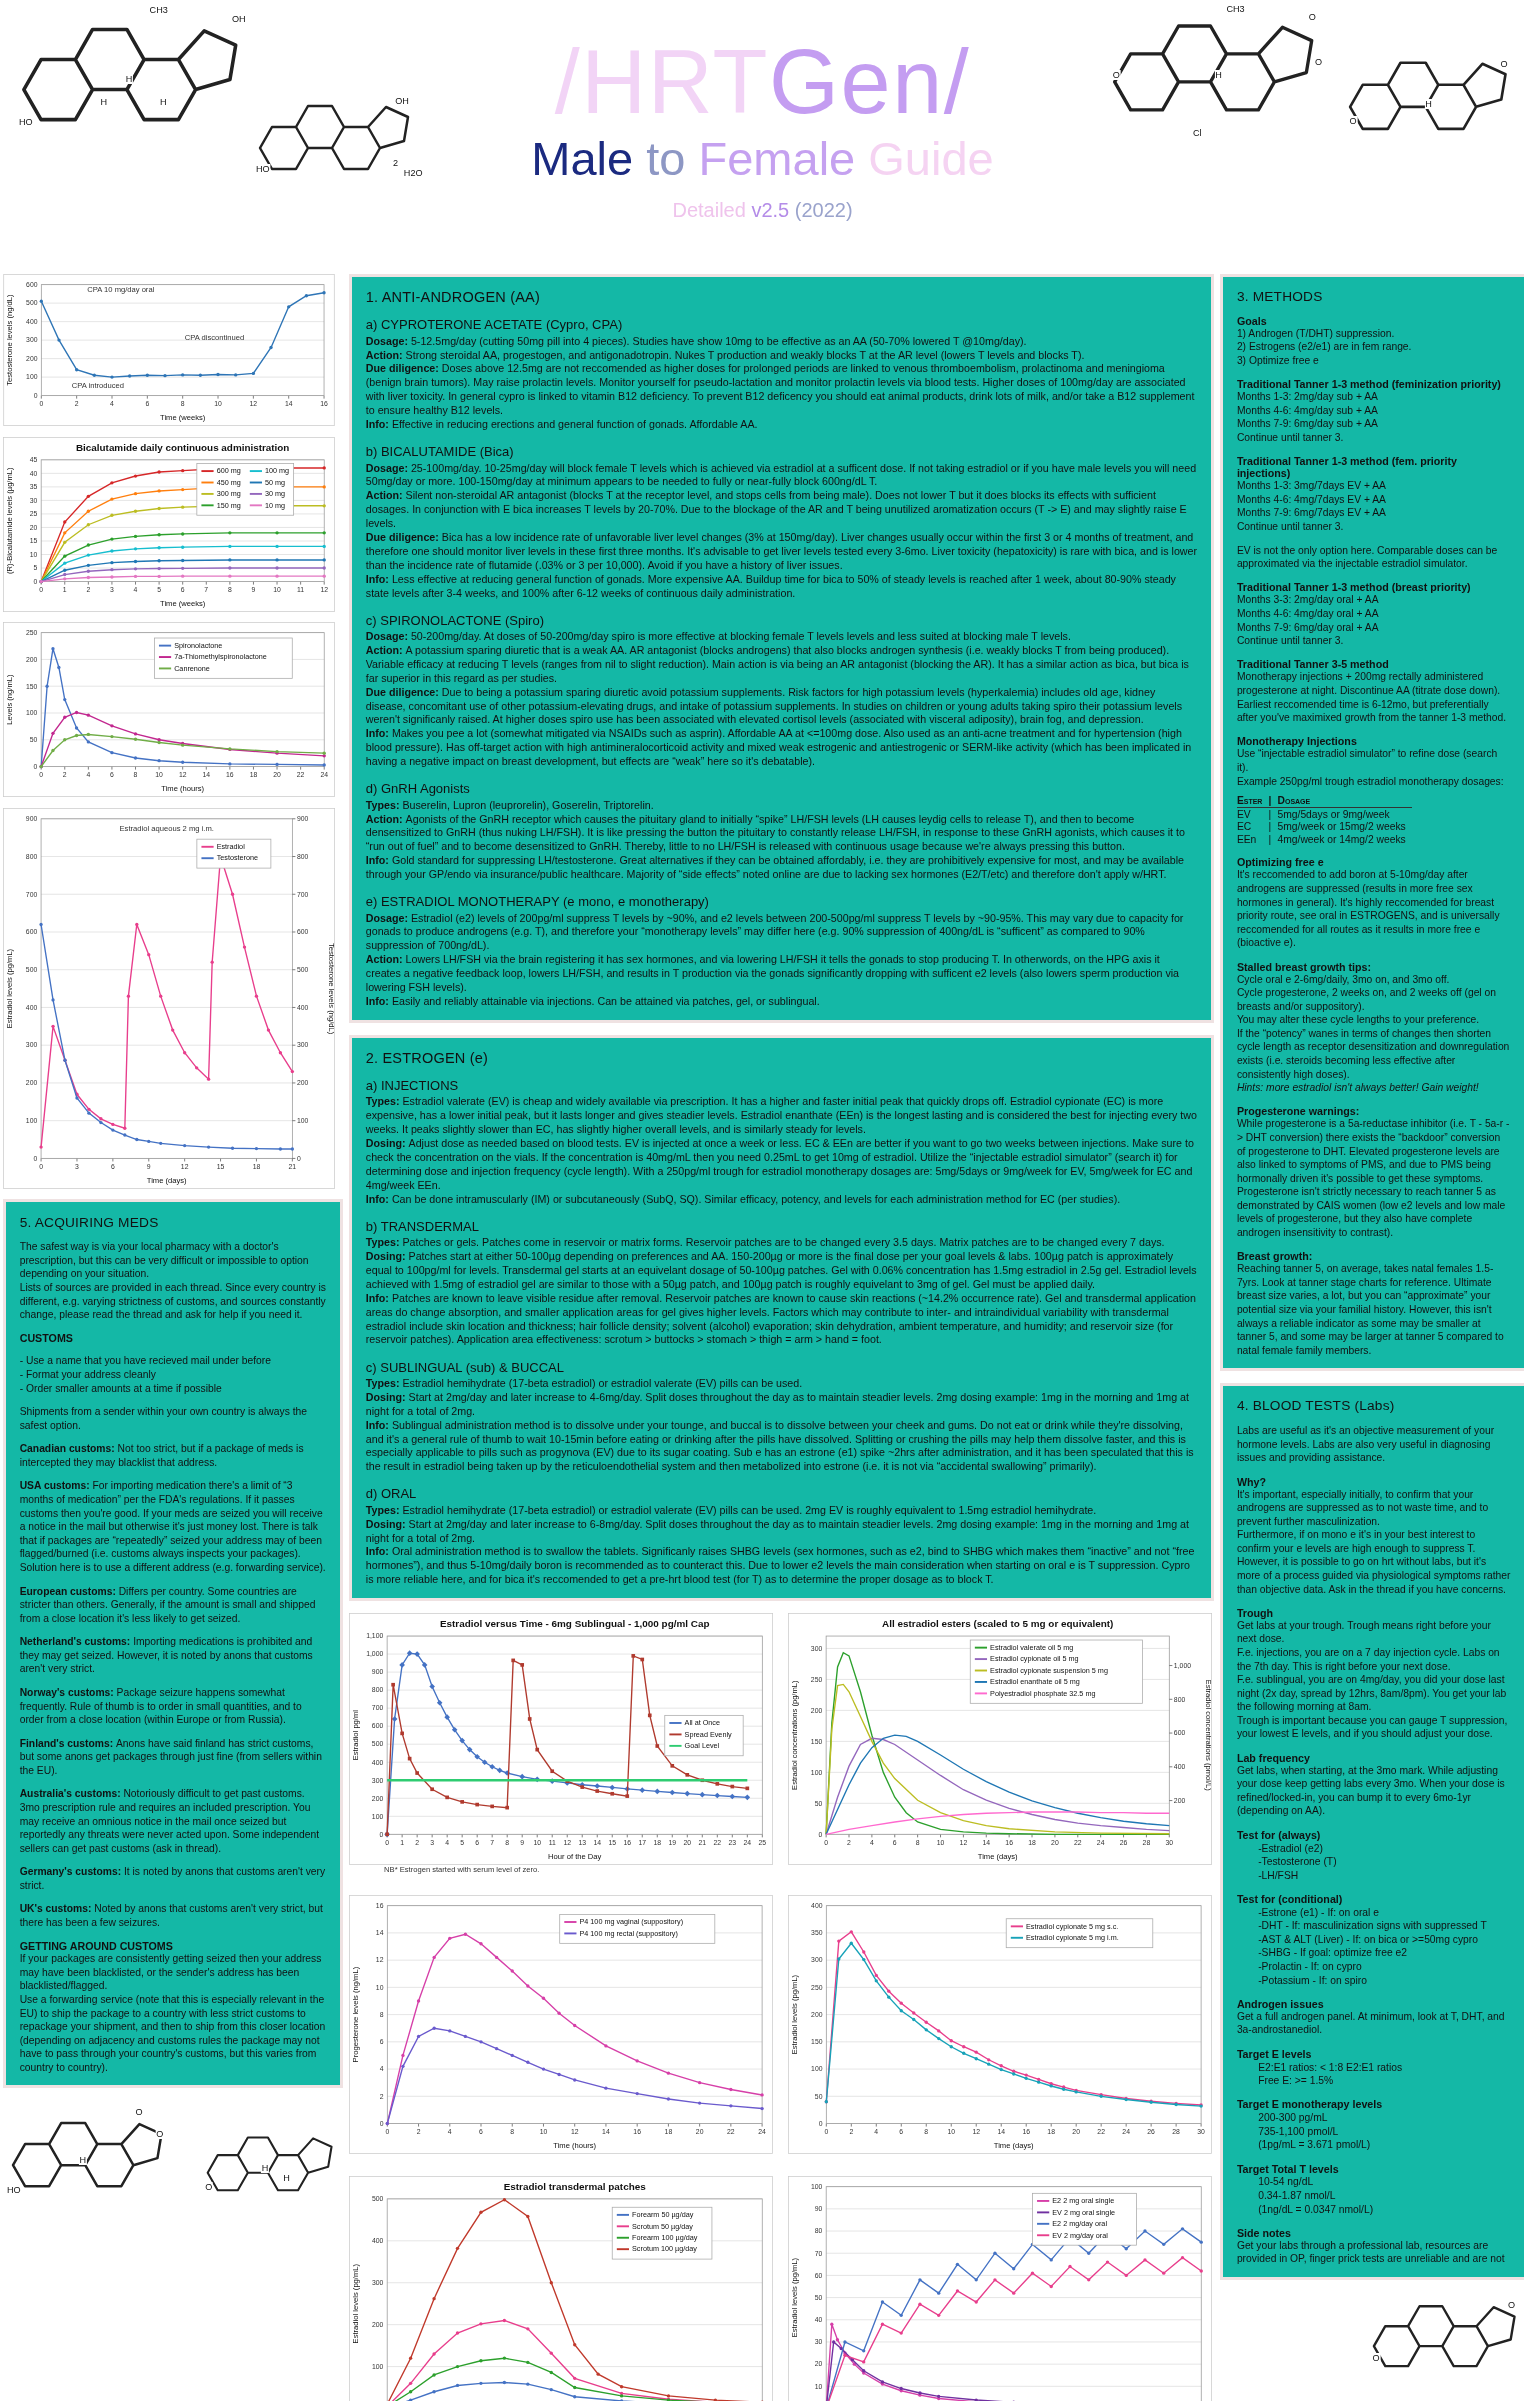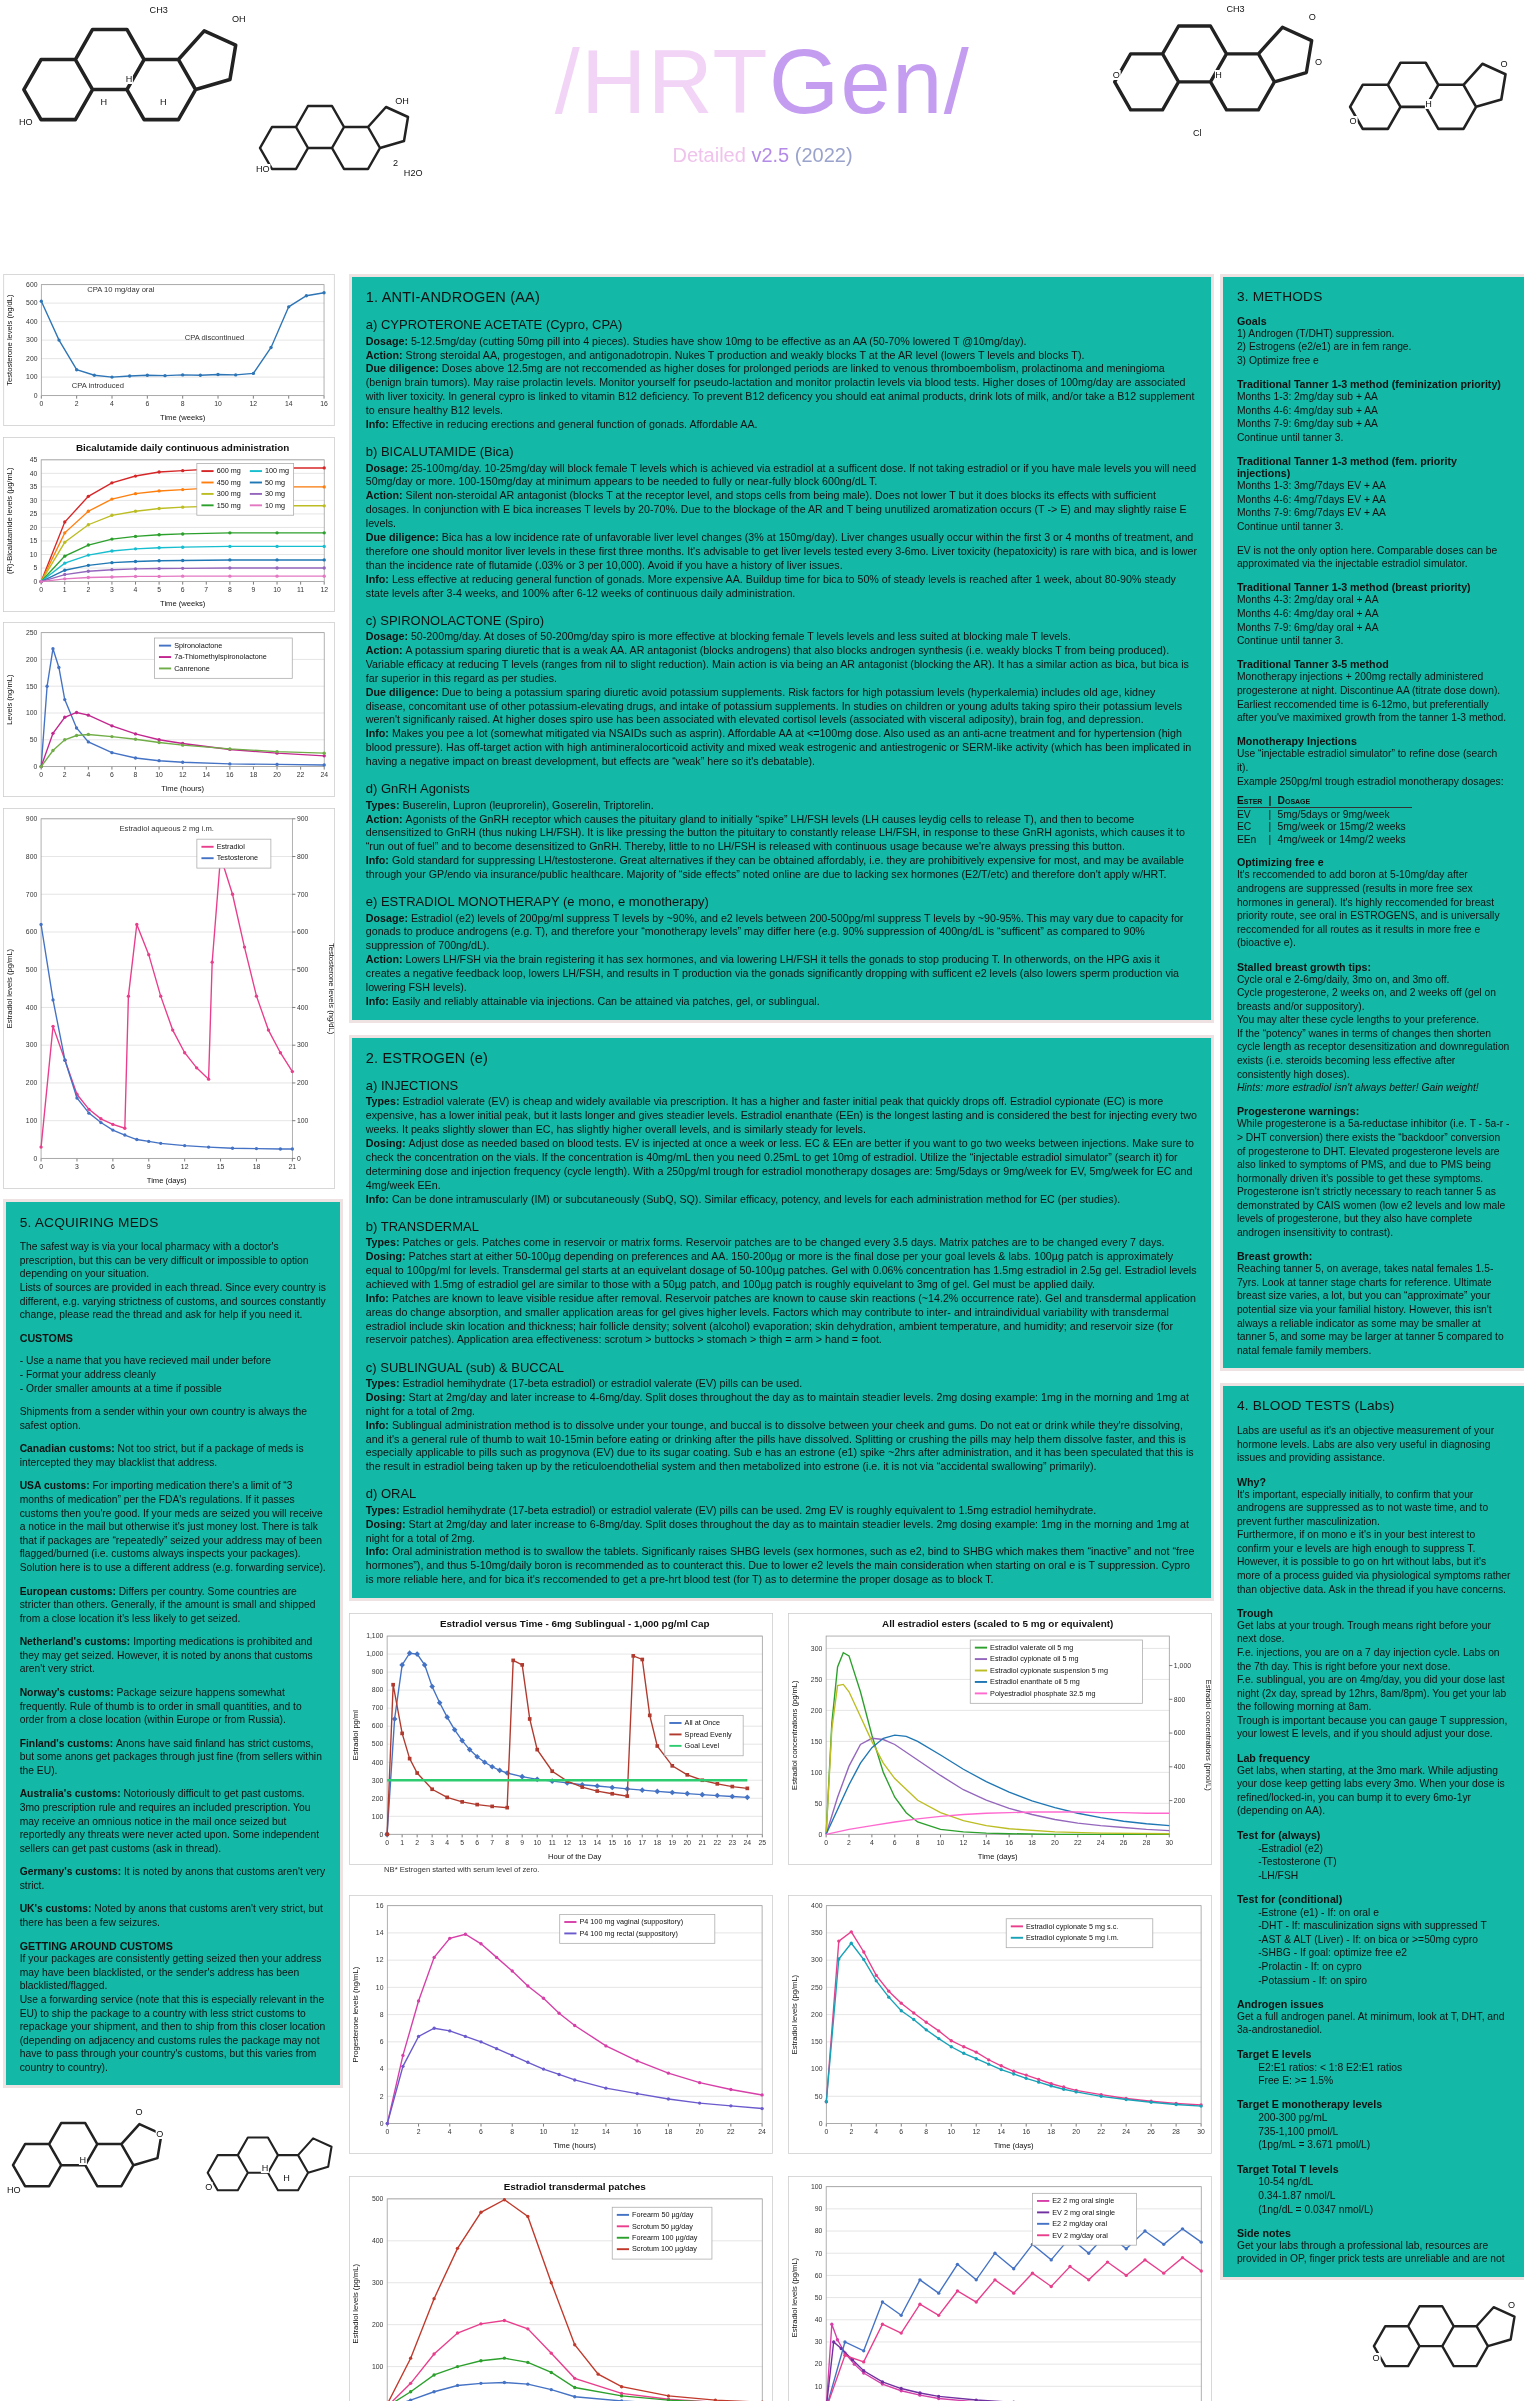--- a/index.html
+++ b/index.html
@@ -97,20 +97,21 @@
     <div class="chem hdr-chem" id="chem4">
         <svg viewBox="0 0 160 100">
           <use href="#steroid"></use>
         </svg>
         <span class="chemlab" style="left: 3%; top: 70%;">O</span>
         <span class="chemlab" style="left: 93%; top: 16%;">O</span>
         <span class="chemlab" style="left: 48%; top: 54%;">H</span>
       </div>
     <div class="titles">
       <div class="title"><span style="color: rgb(242, 212, 246);">/HRT</span><span style="color: rgb(196, 157, 241);">Gen/</span></div>
+      <div class="subtitle"><span style="color: rgb(27, 42, 128);">Male </span><span style="color: rgb(141, 151, 196);">to </span><span style="color: rgb(197, 161, 240);">Female </span><span style="color: rgb(245, 211, 242);">Guide</span></div>
       <div class="version"><span style="color: rgb(239, 195, 236);">Detailed </span><span style="color: rgb(180, 140, 232);">v2.5 </span><span style="color: rgb(154, 163, 204);">(2022)</span></div>
     </div>
   </header>
 
   <div class="cols">
 
     <div class="col-left">
       <div class="chart"><svg width="332" height="152" viewBox="0 0 436 200">
             <rect x="0.5" y="0.5" width="435" height="199" fill="#fff" stroke="#ccc"></rect>
             <line x1="50" y1="160" x2="422" y2="160" stroke="#ddd"></line>
@@ -1337,21 +1338,21 @@
           <p class="bp">Months 7-9: 6mg/day sub + AA</p>
           <p class="bp">Continue until tanner 3.</p>
           <div class="bh3">Traditional Tanner 1-3 method (fem. priority injections)</div>
           <p class="bp">Months 1-3: 3mg/7days EV + AA</p>
           <p class="bp">Months 4-6: 4mg/7days EV + AA</p>
           <p class="bp">Months 7-9: 6mg/7days EV + AA</p>
           <p class="bp">Continue until tanner 3.</p>
           <div class="bgap"></div>
           <p class="bp">EV is not the only option here. Comparable doses can be approximated via the injectable estradiol simulator.</p>
           <div class="bh3">Traditional Tanner 1-3 method (breast priority)</div>
-          <p class="bp">Months 4-3: 2mg/day oral + AA</p>
+          <p class="bp">Months 3-3: 2mg/day oral + AA</p>
           <p class="bp">Months 4-6: 4mg/day oral + AA</p>
           <p class="bp">Months 7-9: 6mg/day oral + AA</p>
           <p class="bp">Continue until tanner 3.</p>
           <div class="bh3">Traditional Tanner 3-5 method</div>
           <p class="bp">Monotherapy injections + 200mg rectally administered progesterone at night. Discontinue AA (titrate dose down). Earliest reccomended time is 6-12mo, but preferentially after you've maximixed growth from the tanner 1-3 method.</p>
           <div class="bh3">Monotherapy Injections</div>
           <p class="bp">Use “injectable estradiol simulator” to refine dose (search it).</p>
           <p class="bp">Example 250pg/ml trough estradiol monotherapy dosages:</p>
           <table class="btbl">
             <thead>

